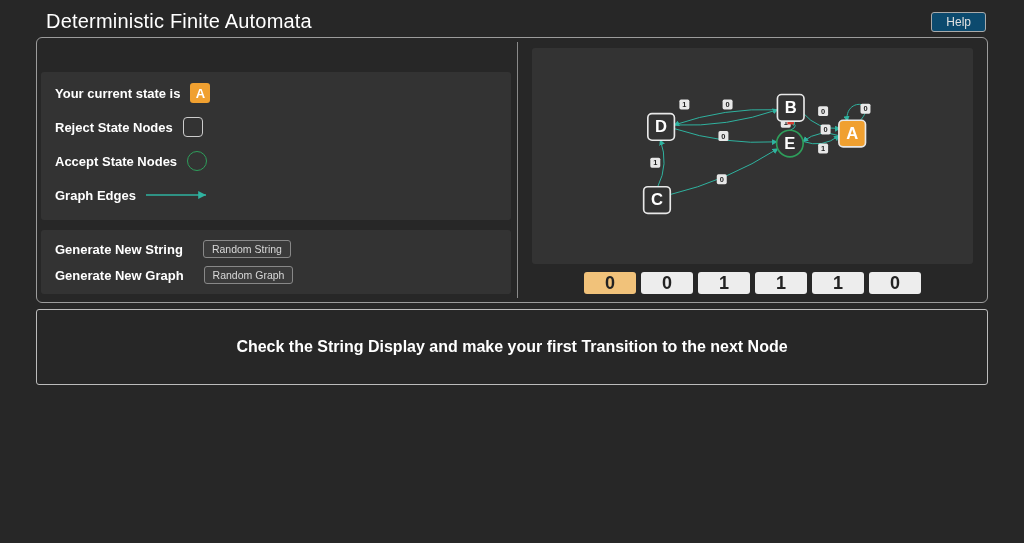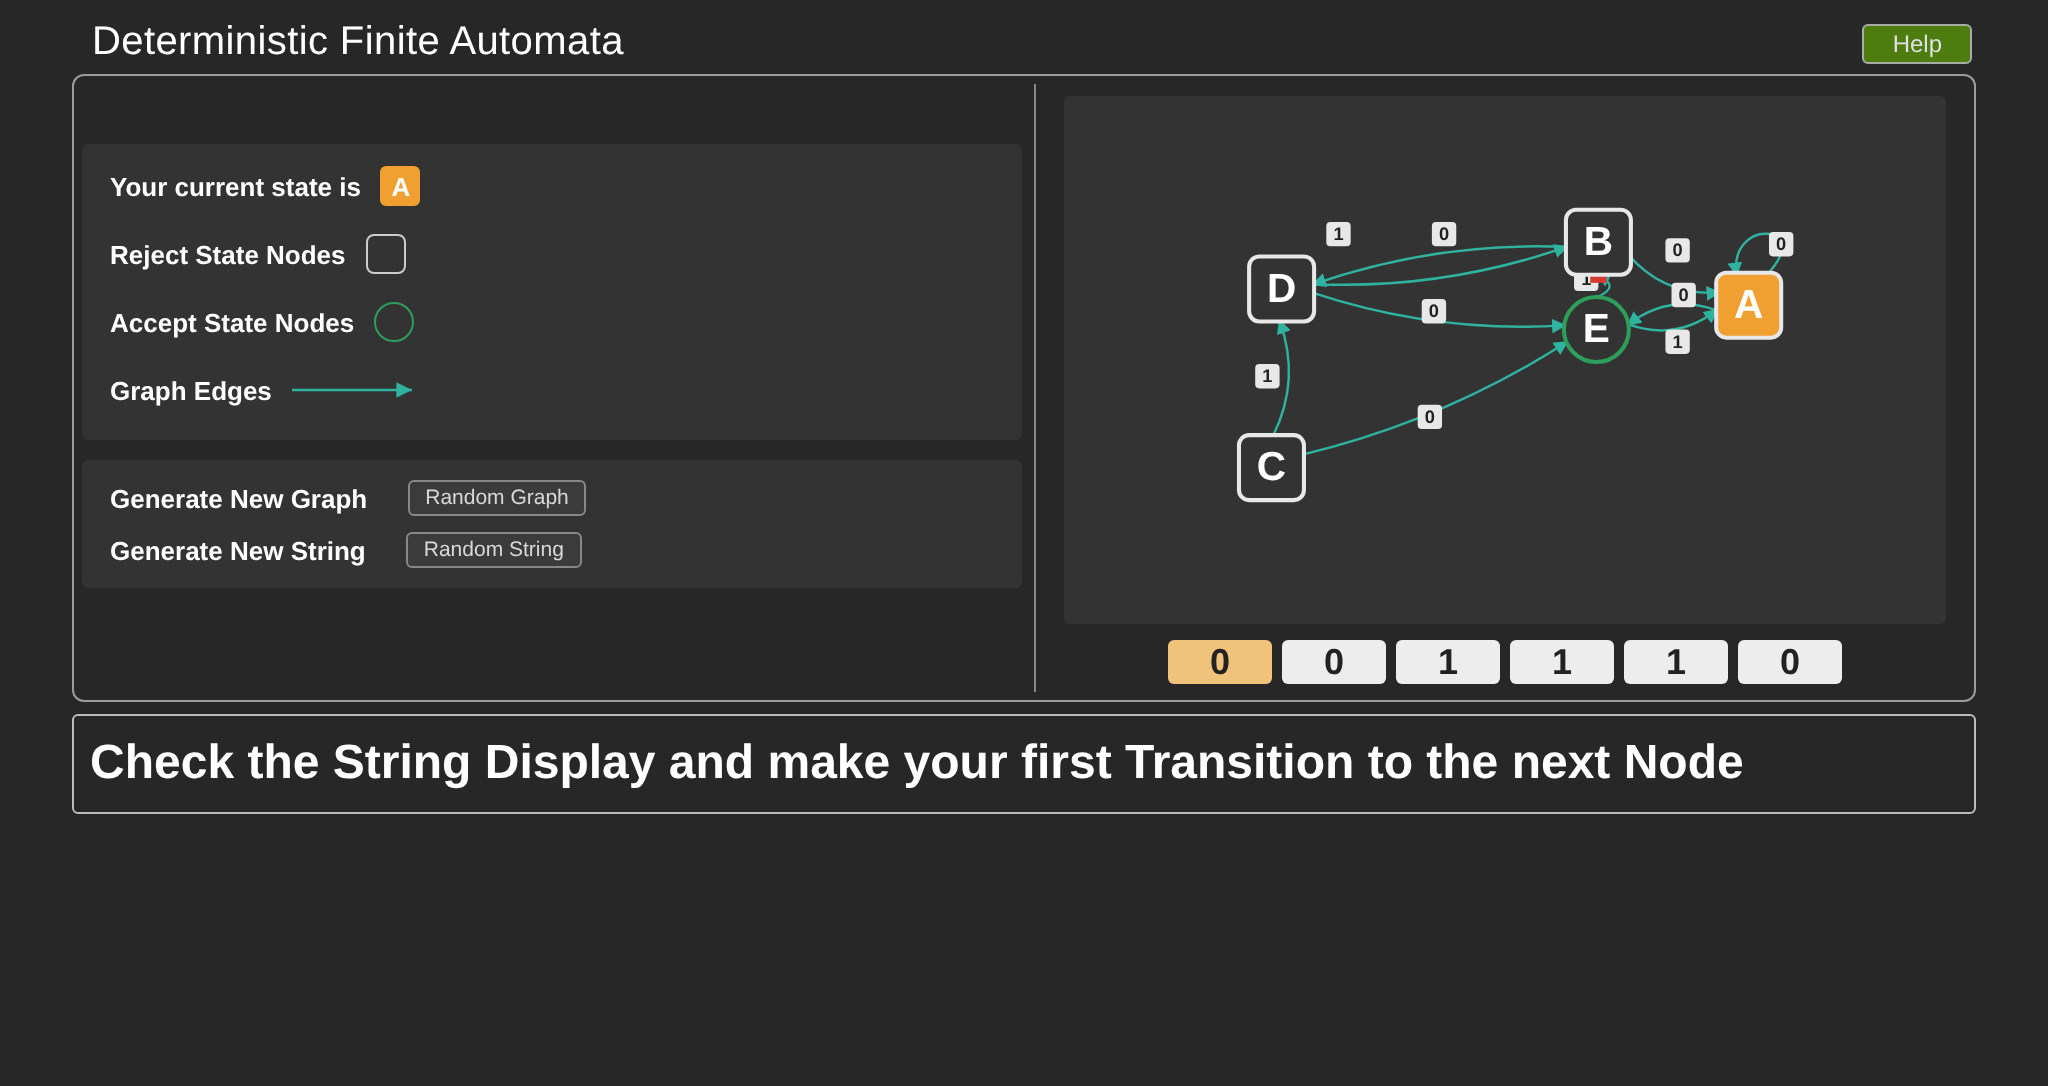--- a/index.html
+++ b/index.html
@@ -20,36 +20,36 @@
     justify-content: space-between;
     align-items: center;
     padding: 4px 2px 4px 10px;
   }
   .title {
     font-size: 20px;
     font-weight: normal;
     letter-spacing: 0.2px;
   }
   .help-btn {
-    background: #4d7c0f;
+    background: #0c4a6e;
     border: 1px solid #aaa;
     color: #e0e0e0;
     font-size: 12px;
     padding: 2px 14px;
     border-radius: 3px;
     cursor: pointer;
     font-family: inherit;
   }
   .main-row {
     display: flex;
     gap: 6px;
     border: 1px solid #9c9c9c;
     border-radius: 6px;
     padding: 4px;
-    height: 314px;
+    height: 266px;
   }
   .left-panel {
     flex: 0 0 470px;
     display: flex;
     flex-direction: column;
     gap: 10px;
     padding-top: 30px;
   }
   .legend-box, .gen-box {
     background: #333333;
@@ -148,22 +148,23 @@
     font-size: 18px;
     font-weight: bold;
   }
   .bit-cell.active {
     background: #f1c27a;
   }
   .instruction-bar {
     margin-top: 6px;
     border: 1.5px solid #bcbcbc;
     border-radius: 3px;
-    padding: 10px 8px;
-    font-size: 24px;
+    padding: 28px 8px;
+    text-align: center;
+    font-size: 16px;
     font-weight: bold;
   }
 </style>
 </head>
 <body>
 
 <div class="app">
   <div class="header">
     <div class="title">Deterministic Finite Automata</div>
     <button class="help-btn">Help</button>
@@ -193,26 +194,26 @@
                     <path d="M0,0 L6,3 L0,6 Z" fill="#2fb3a0"></path>
                   </marker>
                 </defs>
                 <line x1="0" y1="6" x2="60" y2="6" stroke="#2fb3a0" stroke-width="1.3" marker-end="url(#larrow)"></line>
               </svg>
           </span>
         </div>
       </div>
       <div class="gen-box">
         <div class="gen-row">
+          <span class="legend-label">Generate New String</span>
+          <button class="gen-btn">Random String</button>
+        </div>
+        <div class="gen-row">
           <span class="legend-label">Generate New Graph</span>
           <button class="gen-btn">Random Graph</button>
-        </div>
-        <div class="gen-row">
-          <span class="legend-label">Generate New String</span>
-          <button class="gen-btn">Random String</button>
         </div>
       </div>
     </div>
 
     <div class="right-panel">
       <div class="graph-area">
         <svg id="graph-svg" viewBox="0 0 430 260">
           <defs>
             <marker id="arrow" markerWidth="6" markerHeight="6" refX="5" refY="3" orient="auto">
               <path d="M0,0 L6,3 L0,6 Z" fill="#2fb3a0"></path>

